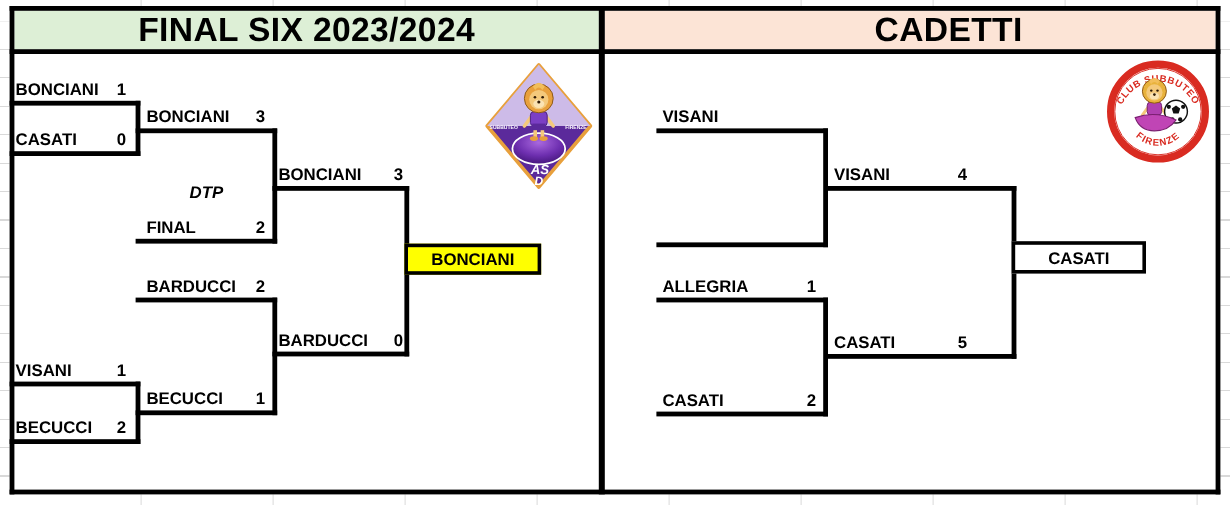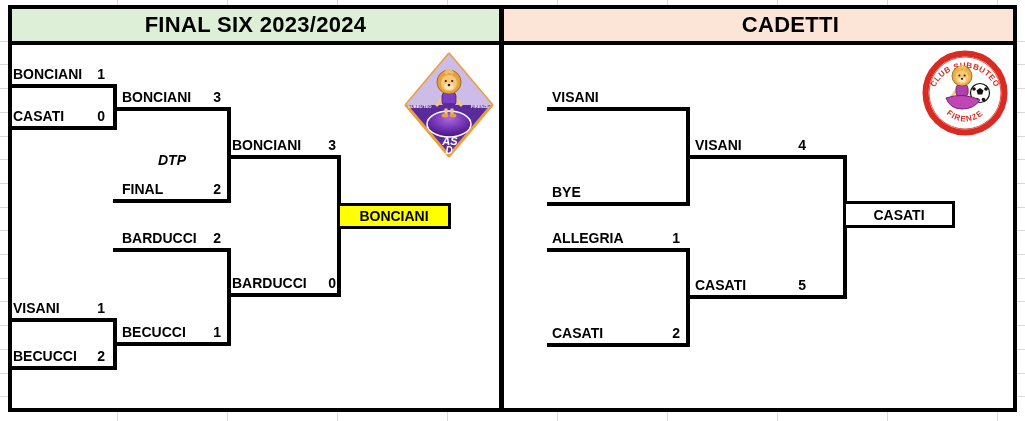--- a/index.html
+++ b/index.html
@@ -11,21 +11,21 @@
     color:#000;
   }
   
   .gridv { position:absolute; background-image:repeating-linear-gradient(to right, transparent 0 109px, #d9d9d9 109px 110px); }
   .gridh { position:absolute; background-image:repeating-linear-gradient(to bottom, transparent 0 22.7px, #d9d9d9 22.7px 23.7px); }
   
   .bl { position:absolute; background:#000; }
   
   .hdr {
     position:absolute; top:9px; height:32px; line-height:32px;
-    text-align:center; font-weight:bold; font-size:22px; letter-spacing:.3px;
+    text-align:center; font-weight:bold; font-size:28px; letter-spacing:.3px;
   }
   
   .slot {
     position:absolute; height:17px; line-height:17px; display:flex;
     justify-content:space-between; font-weight:bold; font-size:14px;
     white-space:nowrap;
   }
   .slot .sc { text-align:right; }
   .note {
     position:absolute; font-weight:bold; font-style:italic; font-size:14px;
@@ -127,24 +127,20 @@
   <div class="bl" style="left:686px;top:107px;width:4px;height:99px;"></div>
   <div class="bl" style="left:690px;top:155px;width:157px;height:4px;"></div>
   <div class="bl" style="left:547px;top:248px;width:143px;height:4px;"></div>
   <div class="bl" style="left:547px;top:343px;width:143px;height:4px;"></div>
   <div class="bl" style="left:686px;top:248px;width:4px;height:99px;"></div>
   <div class="bl" style="left:690px;top:295px;width:157px;height:4px;"></div>
   <div class="bl" style="left:843px;top:155px;width:4px;height:144px;"></div>
 
   <div class="slot" style="left:552px;top:89px;width:128px;">
     <span class="nm">VISANI</span>
-    <span class="sc"></span>
-  </div>
-  <div class="slot" style="left:552px;top:184px;width:128px;">
-    <span class="nm">BYE</span>
     <span class="sc"></span>
   </div>
   <div class="slot" style="left:695px;top:137px;width:111px;">
     <span class="nm">VISANI</span>
     <span class="sc">4</span>
   </div>
   <div class="slot" style="left:552px;top:230px;width:128px;">
     <span class="nm">ALLEGRIA</span>
     <span class="sc">1</span>
   </div>

